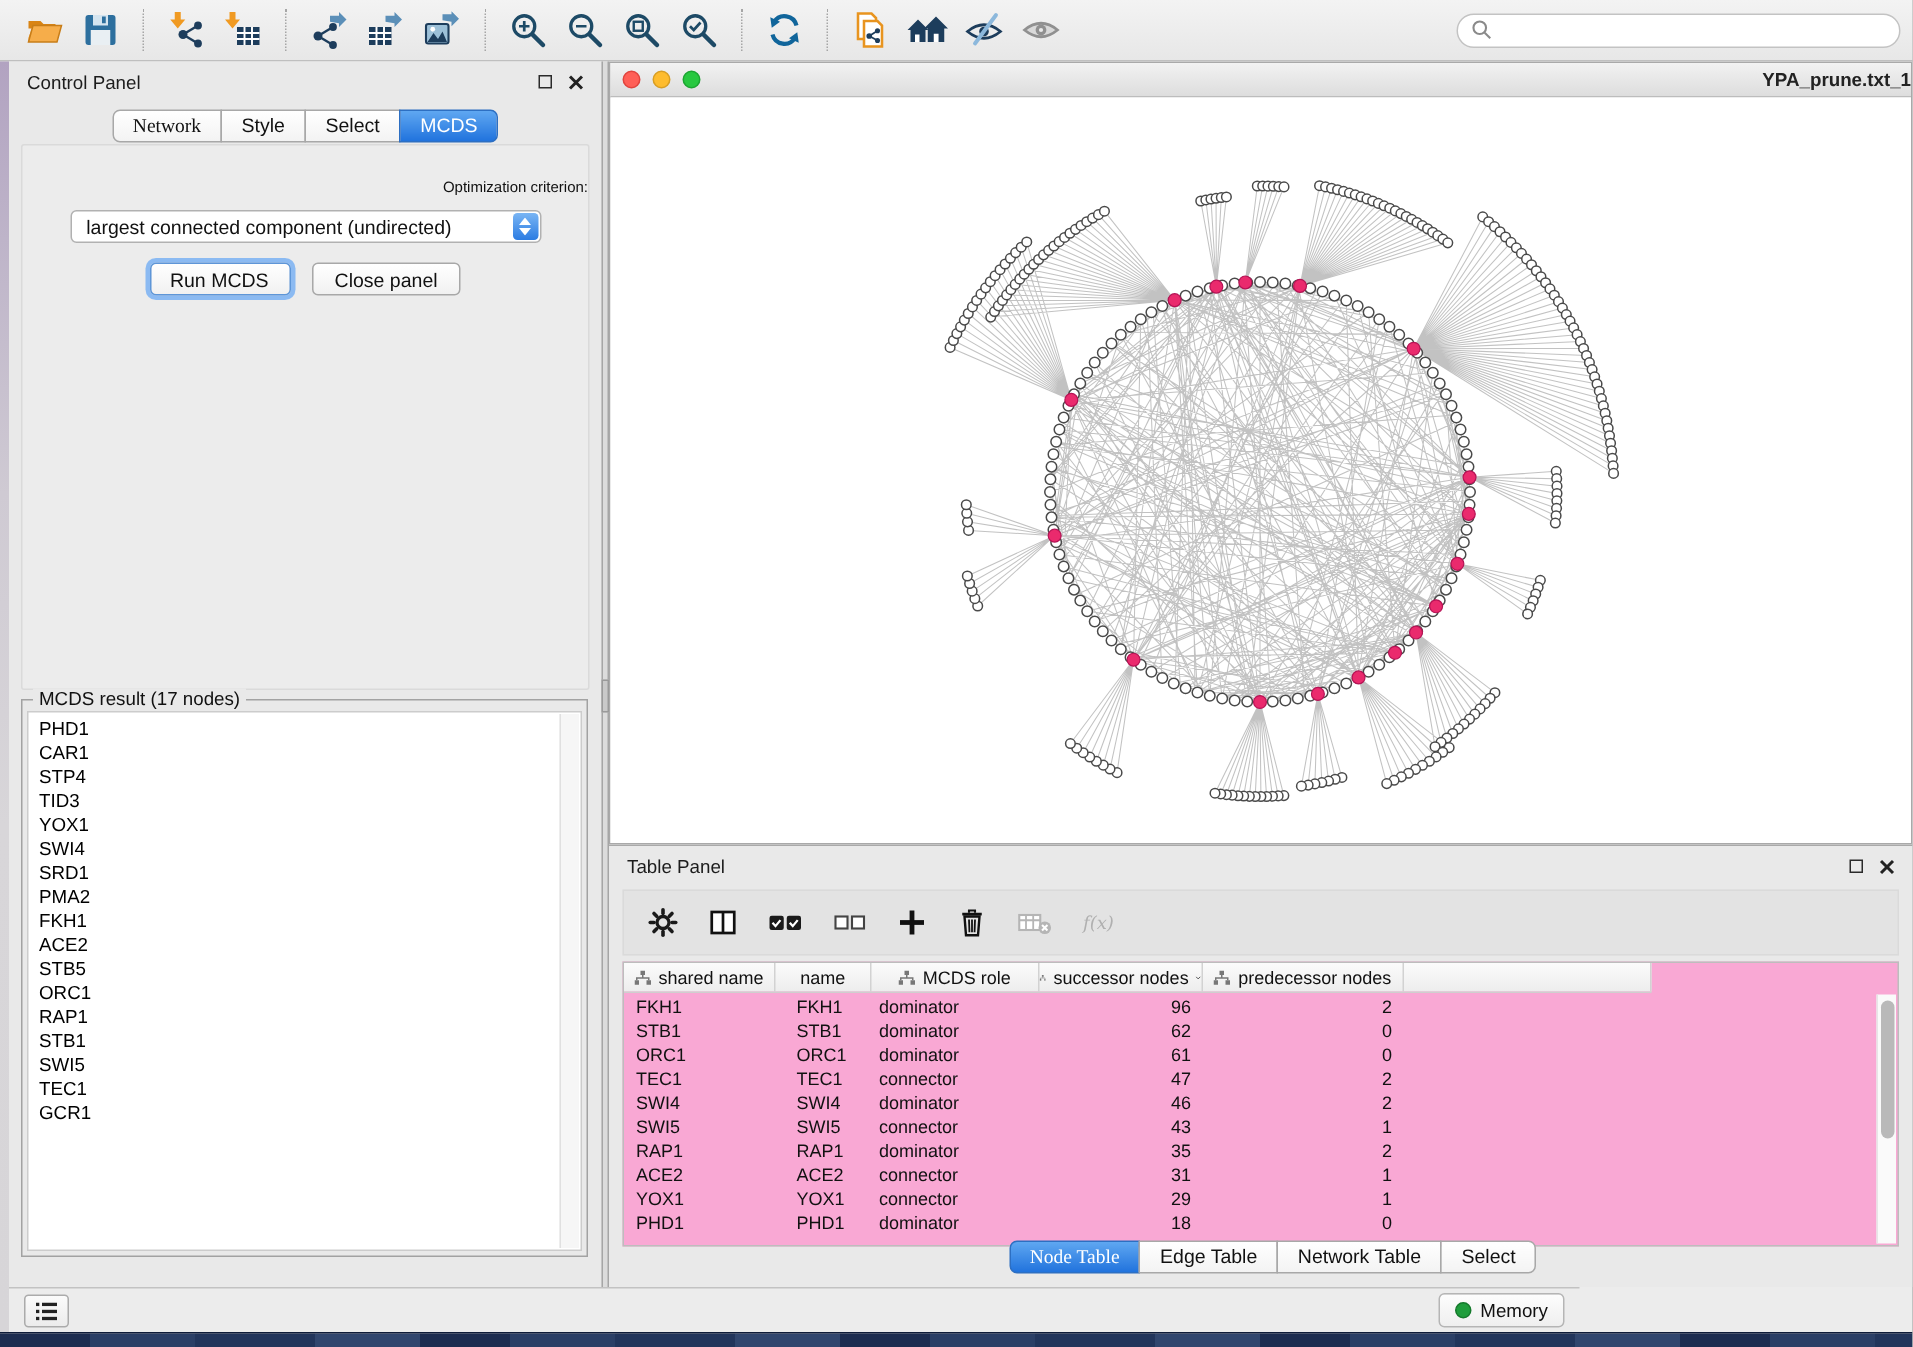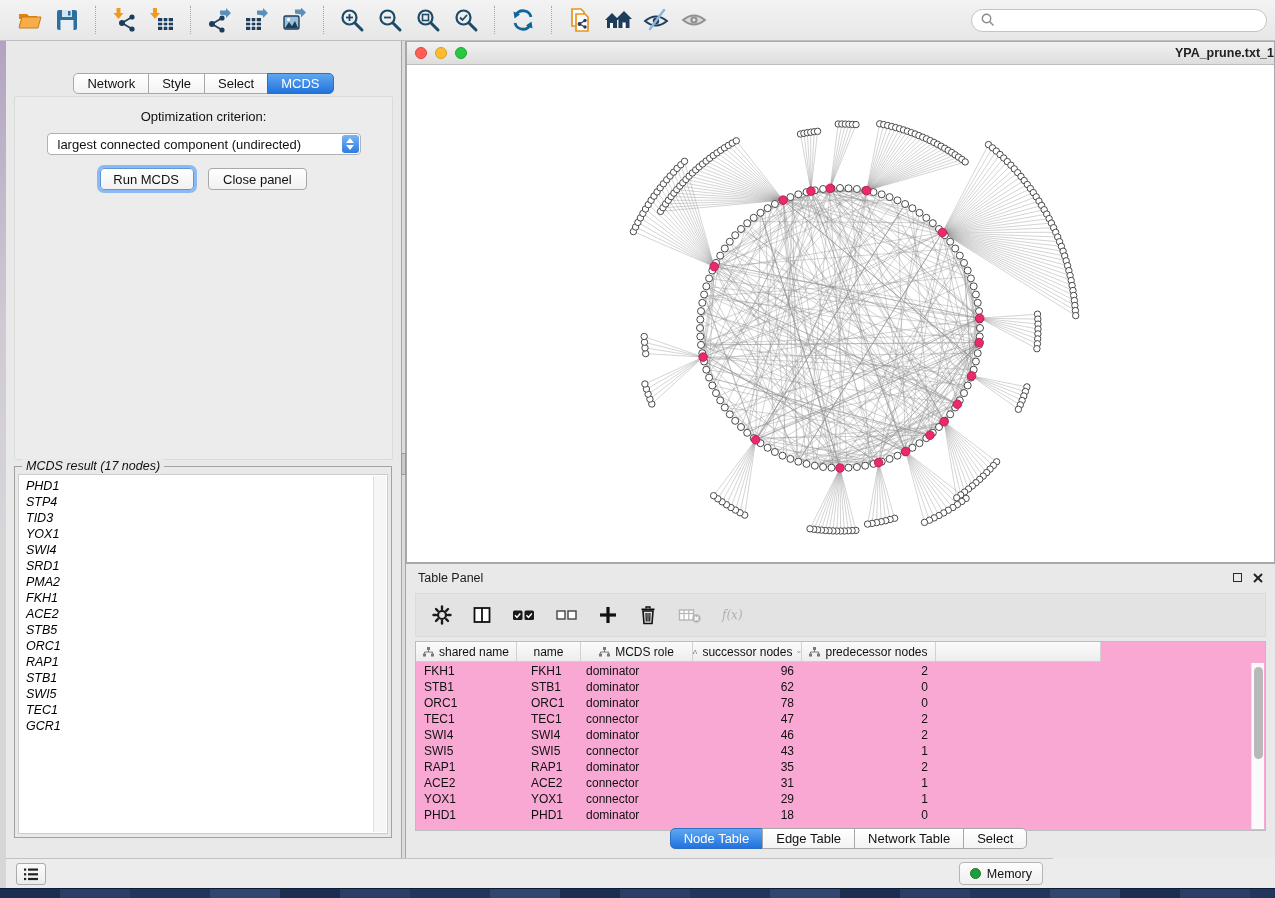--- a/index.html
+++ b/index.html
@@ -18,34 +18,34 @@
   .wall-bottom { position:absolute; left:0; top:888px; width:1275px; height:10px; background:repeating-linear-gradient(90deg,#1d2d50 0 60px,#2b3f66 60px 130px,#22355b 130px 210px,#31466e 210px 280px); border-top:1px solid #0e1b38; }
 
   
   .control-panel { position:absolute; left:6px; top:41px; width:395px; height:817px; background:#e9e9e9; }
   .panel-header { height:27px; display:flex; align-items:center; padding:0 12px; }
   .panel-title { font-size:12.5px; color:#1c1c1c; }
   .win-icons { margin-left:auto; display:flex; gap:11px; align-items:center; }
   .float-ic { width:9px; height:9px; border:1.4px solid #2a2a2a; }
   .seg-group { display:inline-flex; }
   .seg { background:linear-gradient(#ffffff,#f3f3f3); border:1px solid #a8a8a8; padding:2px 13px; font-size:13px; color:#111; margin-left:-1px; cursor:default; white-space:nowrap; }
-  .seg:first-child { border-radius:5px 0 0 5px; margin-left:0; }
+  .seg:first-child { border-radius:5px 0 0 5px; margin-left:0;font-family:Liberation Serif, serif; }
   .seg:last-child { border-radius:0 5px 5px 0; }
   .seg.selected { background:linear-gradient(#5fa7f1,#2173dd); color:#fff; border-color:#2d6fc2; }
   .cp-tabs { position:absolute; top:32px; left:0; right:0; display:flex; justify-content:center; }
   .cp-body { position:absolute; top:55px; left:8px; right:8px; height:364px; background:#ececec; border:1px solid #dadada; border-radius:2px; }
-  .opt-label { text-align:center; margin-top:12px; font-size:13px; }
+  .opt-label { text-align:right; margin-top:23px; font-size:10px; }
   .select-row { display:flex; justify-content:center; margin-top:9px; }
   .mac-select { width:314px; height:22px; background:#fff; border:1px solid #b1b1b1; border-radius:4px; position:relative; display:flex; align-items:center; padding-left:10px; font-size:13px; }
   .stepper { position:absolute; right:1px; top:1px; bottom:1px; width:17px; border-radius:3px; background:linear-gradient(#79b5f4,#2c7ce2); display:flex; flex-direction:column; align-items:center; justify-content:center; gap:2px; }
   .btn-row { display:flex; justify-content:center; gap:14px; margin-top:13px; }
   .btn { height:22px; padding:0 14px; font-size:13px; font-family:"Liberation Sans",sans-serif; background:linear-gradient(#ffffff,#f1f1f1); border:1px solid #a8a8a8; border-radius:4px; color:#111; }
   .btn.focused { box-shadow:0 0 0 3px rgba(122,178,243,.85); border-color:#5e96d8;padding-left:12px; }
 
-  .fieldset { position:absolute; top:425px; left:8px; width:378px; height:372px; border:1px solid #a2a2a2;font-style:italic; }
+  .fieldset { position:absolute; top:425px; left:8px; width:378px; height:372px; border:1px solid #a2a2a2; }
   .legend { position:absolute; top:-8px; left:7px; background:#e9e9e9; padding:0 4px; font-size:12.5px; color:#111; }
   .result-list { position:absolute; inset:7px 3px 3px 3px; background:#fff; border:1px solid #cccccc; overflow:hidden; }
   .rl-track { position:absolute; top:1px; right:1px; bottom:1px; width:13px; background:#f6f6f6; border-left:1px solid #e0e0e0; }
   .result-items { position:absolute; top:3px; left:7px; right:18px; }
   .result-item { font-size:12.5px; line-height:16px; color:#000; }
 
   
   .splitter-v { position:absolute; left:401px; top:41px; width:5px; height:817px; background:#dcdcdc; border-left:1px solid #a6a6a6; border-right:1px solid #a6a6a6; }
   .splitter-handle { position:absolute; top:412px; left:-1px; width:5px; height:22px; background:#c9c9c9; border:1px solid #9a9a9a; }
 
@@ -243,20 +243,30 @@
           <line x1="8.8" y1="8.8" x2="12.5" y2="12.5" stroke="#8a8a8a" stroke-width="1.4"></line>
         </svg>
       <input type="text" placeholder="" style="">
     </div>
   </div>
 
   <div class="wall-left"></div>
   <div class="wall-bottom"></div>
 
   <div class="control-panel">
+    <div class="panel-header">
+      <span class="panel-title">Control Panel</span>
+      <span class="win-icons">
+        <span class="float-ic"></span>
+        <svg width="10" height="10" viewBox="0 0 10 10">
+            <line x1="1" y1="1" x2="9" y2="9" stroke="#222" stroke-width="2"></line>
+            <line x1="9" y1="1" x2="1" y2="9" stroke="#222" stroke-width="2"></line>
+          </svg>
+      </span>
+    </div>
     <div class="cp-tabs seg-group">
       <div class="seg">Network</div>
       <div class="seg">Style</div>
       <div class="seg">Select</div>
       <div class="seg selected">MCDS</div>
     </div>
     <div class="cp-body">
       <div class="opt-label">Optimization criterion:</div>
       <div class="select-row">
         <div class="mac-select">
@@ -275,20 +285,21 @@
         <button class="btn focused">Run MCDS</button>
         <button class="btn">Close panel</button>
       </div>
     </div>
     <div class="fieldset">
       <span class="legend">MCDS result (17 nodes)</span>
       <div class="result-list">
         <div class="result-items">
 
         <div class="result-item">PHD1</div>
+            <div class="result-item">CAR1</div>
             <div class="result-item">STP4</div>
             <div class="result-item">TID3</div>
             <div class="result-item">YOX1</div>
             <div class="result-item">SWI4</div>
             <div class="result-item">SRD1</div>
             <div class="result-item">PMA2</div>
             <div class="result-item">FKH1</div>
             <div class="result-item">ACE2</div>
             <div class="result-item">STB5</div>
             <div class="result-item">ORC1</div>
@@ -755,21 +766,21 @@
           <div class="c1">STB1</div>
           <div class="c2">STB1</div>
           <div class="c3">dominator</div>
           <div class="c4">62</div>
           <div class="c5">0</div>
         </div>
           <div class="trow">
           <div class="c1">ORC1</div>
           <div class="c2">ORC1</div>
           <div class="c3">dominator</div>
-          <div class="c4">78</div>
+          <div class="c4">61</div>
           <div class="c5">0</div>
         </div>
           <div class="trow">
           <div class="c1">TEC1</div>
           <div class="c2">TEC1</div>
           <div class="c3">connector</div>
           <div class="c4">47</div>
           <div class="c5">2</div>
         </div>
           <div class="trow">

